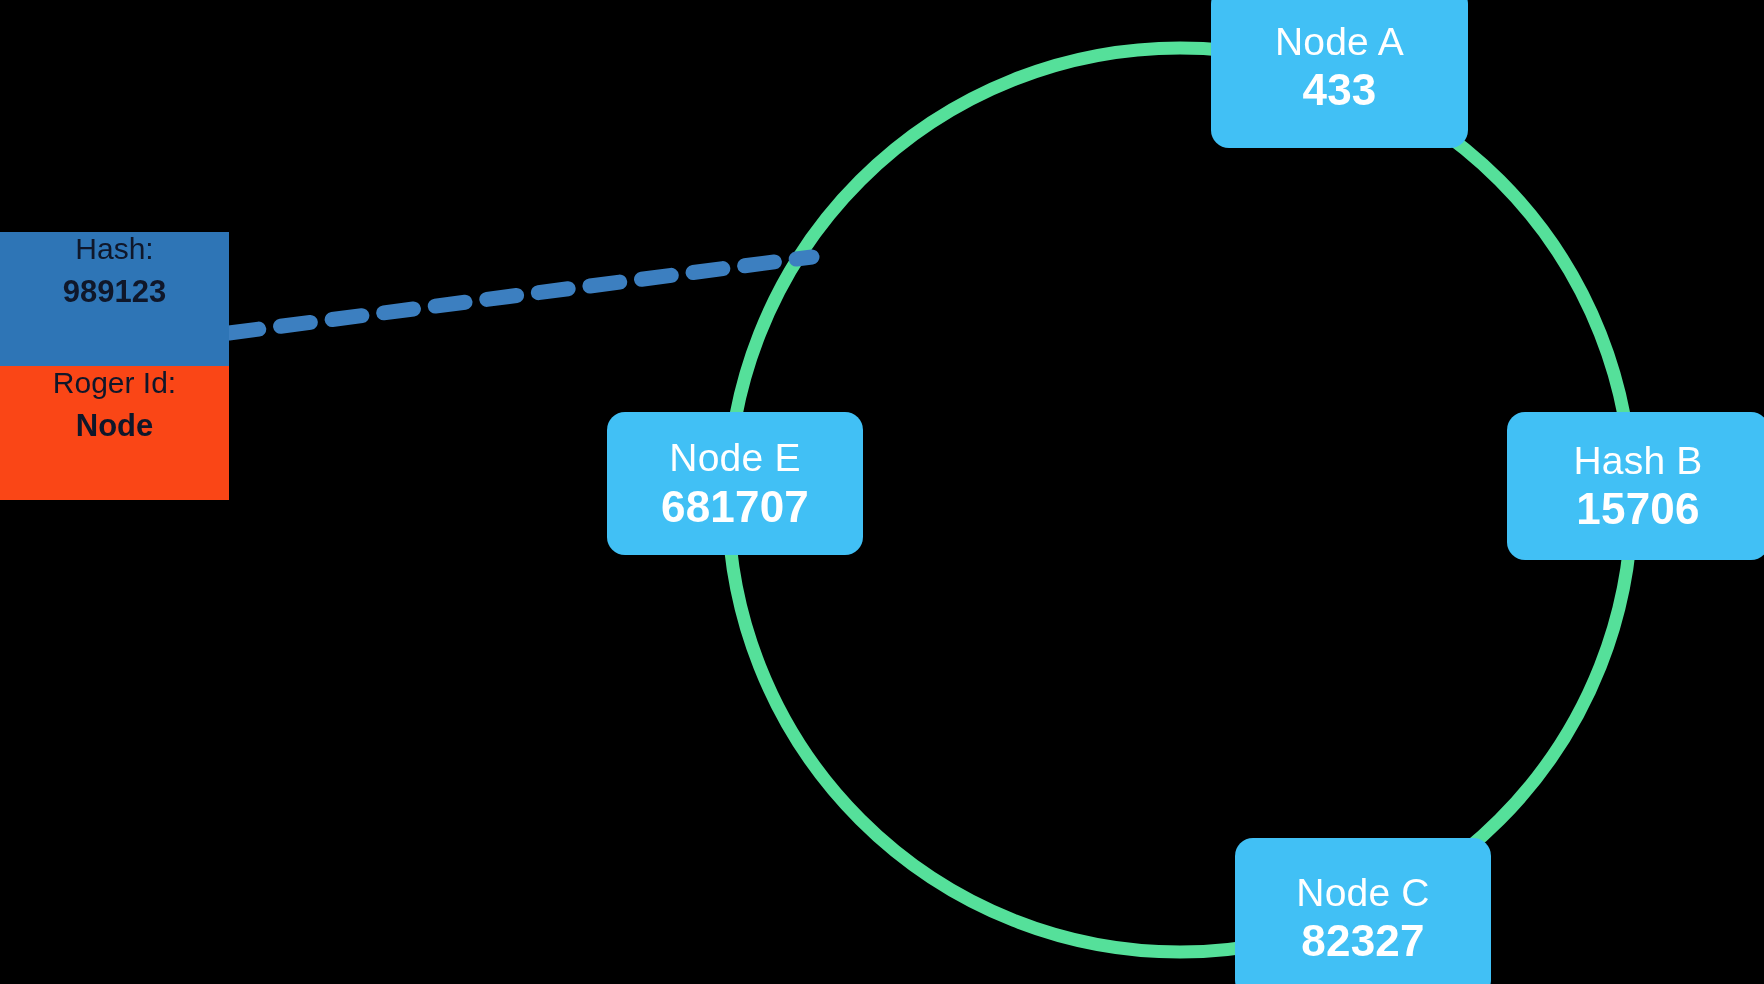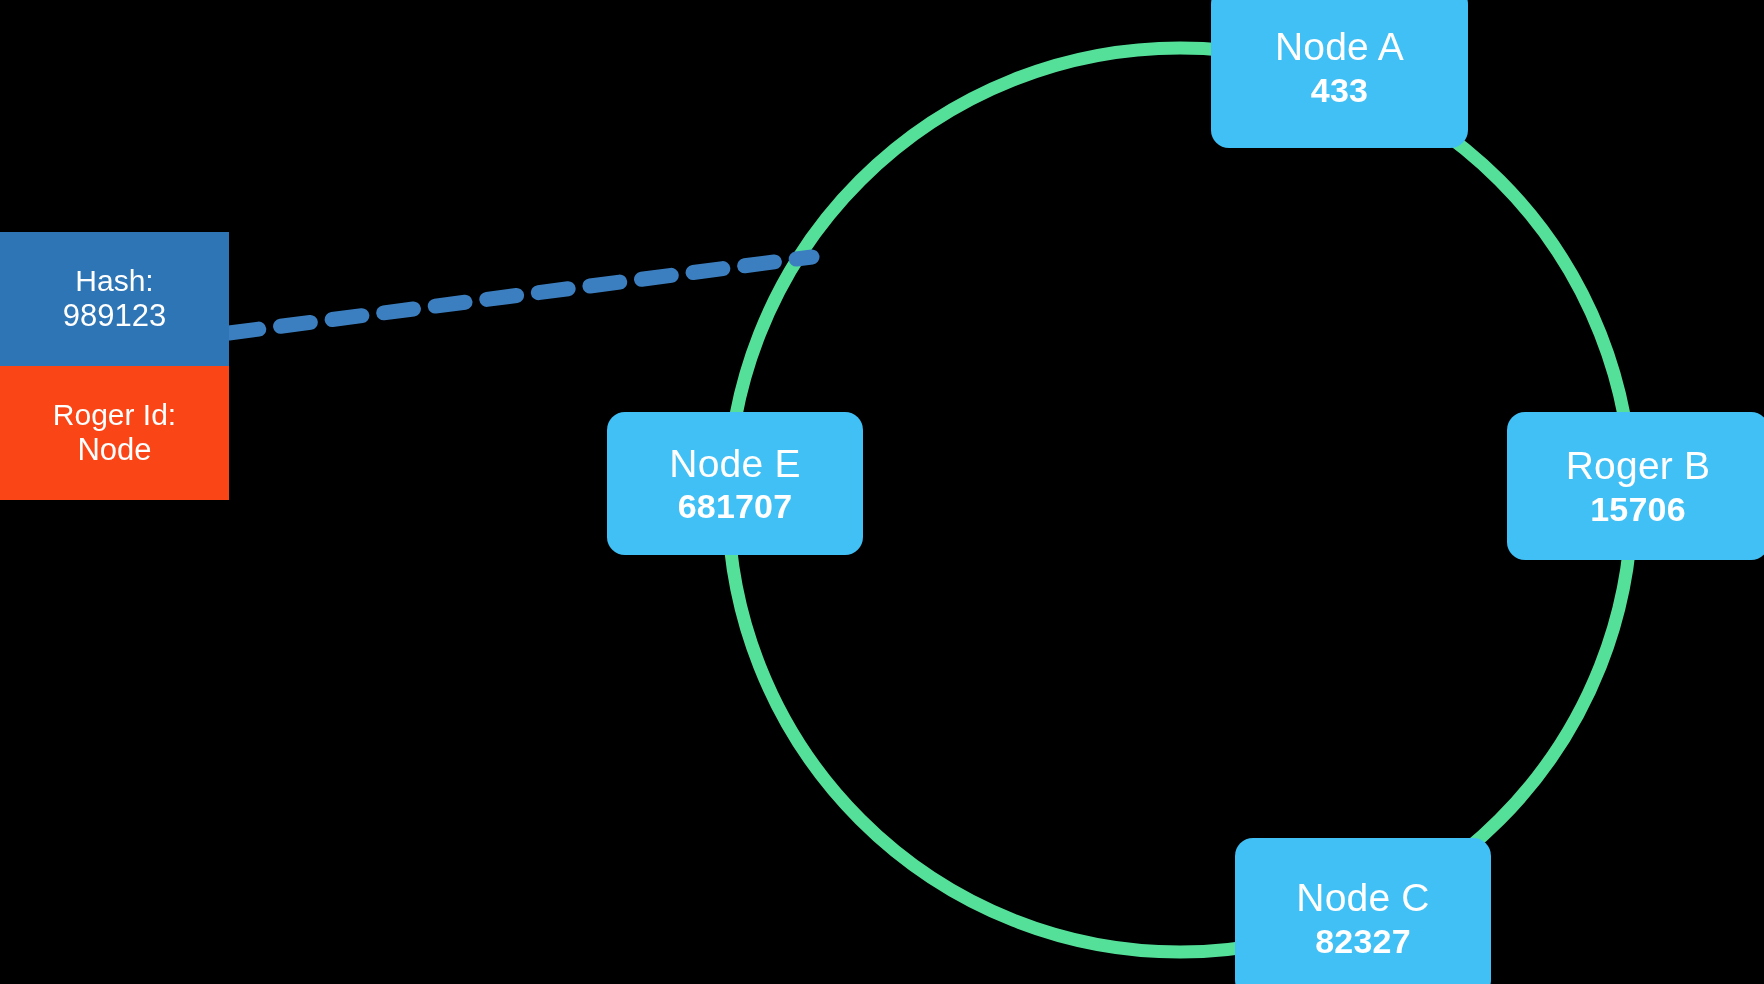--- a/index.html
+++ b/index.html
@@ -35,54 +35,54 @@
     color: #ffffff;
     text-align: center;
     line-height: 1.12;
   }
   .node-name {
     font-size: 39px;
     font-weight: 400;
     letter-spacing: 0.2px;
   }
   .node-value {
-    font-size: 34px;
+    font-size: 44px;
     font-weight: 700;
     letter-spacing: 0.2px;
     margin-top: 2px;
   }
   .key-card {
     position: absolute;
     left: 0px;
     top: 232px;
     width: 229px;
     height: 268px;
     display: flex;
     flex-direction: column;
   }
   .key-half {
     flex: 1 1 0;
     display: flex;
     flex-direction: column;
     align-items: center;
-    justify-content: center;
-    color: #ffffff;
+    justify-content: flex-start;
+    color: #0f172a;
     text-align: center;
     line-height: 1.14;
   }
   .key-hash { background: #2E75B6; }
   .key-grain { background: #FA4616; }
   .key-label {
     font-size: 30px;
     font-weight: 400;
   }
   .key-value {
     font-size: 31px;
-    font-weight: 400;
-    margin-top: 0;
+    font-weight: 700;
+    margin-top: 8px;
   }
   
   #node-a { left: 1211px; top: -14px;  width: 257px; height: 162px; }
   #node-b { left: 1507px; top: 412px;  width: 262px; height: 148px; }
   #node-c { left: 1235px; top: 838px;  width: 256px; height: 160px; }
   #node-e { left: 607px;  top: 412px;  width: 256px; height: 143px; }
 </style>
 </head>
 <body>
 
@@ -106,21 +106,21 @@
       <div class="key-value">Node</div>
     </div>
   </div>
 
   <div class="node-box" id="node-a">
     <div class="node-name">Node A</div>
     <div class="node-value">433</div>
   </div>
 
   <div class="node-box" id="node-b">
-    <div class="node-name">Roger B</div>
+    <div class="node-name">Hash B</div>
     <div class="node-value">15706</div>
   </div>
 
   <div class="node-box" id="node-c">
     <div class="node-name">Node C</div>
     <div class="node-value">82327</div>
   </div>
 
   <div class="node-box" id="node-e">
     <div class="node-name">Node E</div>

